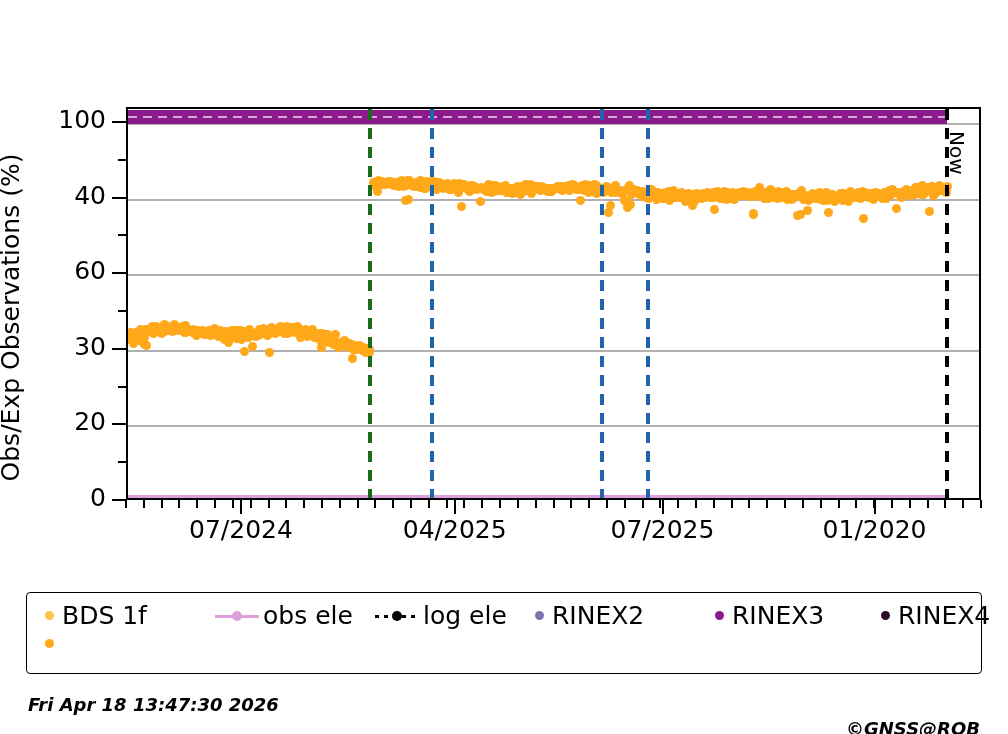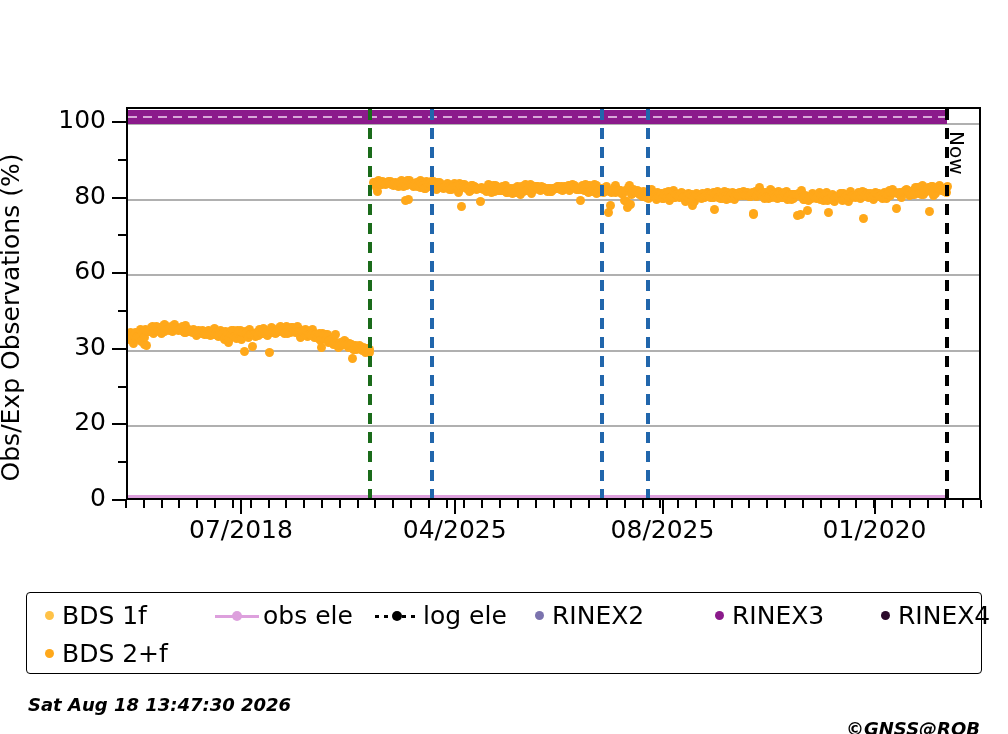--- a/index.html
+++ b/index.html
@@ -273,21 +273,21 @@
   <div id="axis-ticks">
       <div class="ytick-major" style="left: 112px; top: 499px;"></div>
       <div class="ytick-label" style="right: 902px; top: 483px;">0</div>
       <div class="ytick-major" style="left: 112px; top: 423.423px;"></div>
       <div class="ytick-label" style="right: 902px; top: 407.423px;">20</div>
       <div class="ytick-major" style="left: 112px; top: 347.846px;"></div>
       <div class="ytick-label" style="right: 902px; top: 331.846px;">30</div>
       <div class="ytick-major" style="left: 112px; top: 272.269px;"></div>
       <div class="ytick-label" style="right: 902px; top: 256.269px;">60</div>
       <div class="ytick-major" style="left: 112px; top: 196.692px;"></div>
-      <div class="ytick-label" style="right: 902px; top: 180.692px;">80</div>
+      <div class="ytick-label" style="right: 902px; top: 180.692px;">40</div>
       <div class="ytick-major" style="left: 112px; top: 121.115px;"></div>
       <div class="ytick-label" style="right: 902px; top: 105.115px;">100</div>
       <div class="ytick-minor" style="left: 118px; top: 461.212px;"></div>
       <div class="ytick-minor" style="left: 118px; top: 385.635px;"></div>
       <div class="ytick-minor" style="left: 118px; top: 310.058px;"></div>
       <div class="ytick-minor" style="left: 118px; top: 234.481px;"></div>
       <div class="ytick-minor" style="left: 118px; top: 158.904px;"></div>
       <div class="xtick-minor" style="left: 125px; top: 500px;"></div>
       <div class="xtick-minor" style="left: 142.812px; top: 500px;"></div>
       <div class="xtick-minor" style="left: 160.625px; top: 500px;"></div>
@@ -331,25 +331,25 @@
       <div class="xtick-minor" style="left: 837.5px; top: 500px;"></div>
       <div class="xtick-minor" style="left: 855.312px; top: 500px;"></div>
       <div class="xtick-minor" style="left: 873.125px; top: 500px;"></div>
       <div class="xtick-minor" style="left: 890.938px; top: 500px;"></div>
       <div class="xtick-minor" style="left: 908.75px; top: 500px;"></div>
       <div class="xtick-minor" style="left: 926.562px; top: 500px;"></div>
       <div class="xtick-minor" style="left: 944.375px; top: 500px;"></div>
       <div class="xtick-minor" style="left: 962.188px; top: 500px;"></div>
       <div class="xtick-minor" style="left: 980px; top: 500px;"></div>
       <div class="xtick-major" style="left: 239.998px; top: 500px;"></div>
-      <div class="xtick-label" style="left: 240.998px;">07/2018</div>
+      <div class="xtick-label" style="left: 240.998px;">07/2024</div>
       <div class="xtick-major" style="left: 453.748px; top: 500px;"></div>
       <div class="xtick-label" style="left: 454.748px;">04/2025</div>
       <div class="xtick-major" style="left: 661.512px; top: 500px;"></div>
-      <div class="xtick-label" style="left: 662.512px;">08/2025</div>
+      <div class="xtick-label" style="left: 662.512px;">07/2025</div>
       <div class="xtick-major" style="left: 873.553px; top: 500px;"></div>
       <div class="xtick-label" style="left: 874.553px;">01/2020</div>
     </div>
 
   <div class="plot-frame">
     <div class="plot-inner" id="plot-inner">
         <div class="gridline" style="top: 316.423px;"></div>
         <div class="gridline" style="top: 240.846px;"></div>
         <div class="gridline" style="top: 165.269px;"></div>
         <div class="gridline" style="top: 89.6923px;"></div>
@@ -1250,21 +1250,20 @@
         <div class="legend-item" style="left: 688px; top: 8px;">
           <span class="legend-dot" style="background: rgb(139, 26, 139);"></span>
           <span>RINEX3</span>
         </div>
         <div class="legend-item" style="left: 854px; top: 8px;">
           <span class="legend-dot" style="background: rgb(43, 11, 43);"></span>
           <span>RINEX4</span>
         </div>
         <div class="legend-item" style="left: 18px; top: 46px;">
           <span class="legend-dot" style="background: rgb(255, 168, 26);"></span>
-          <span>BDS 2+f</span>
         </div>
       </div>
   </div>
 
-  <div class="footer-left">Sat Aug 18 13:47:30 2026</div>
+  <div class="footer-left">Fri Apr 18 13:47:30 2026</div>
   <div class="footer-right">©GNSS@ROB</div>
 
 </div>
 
 </body></html>

